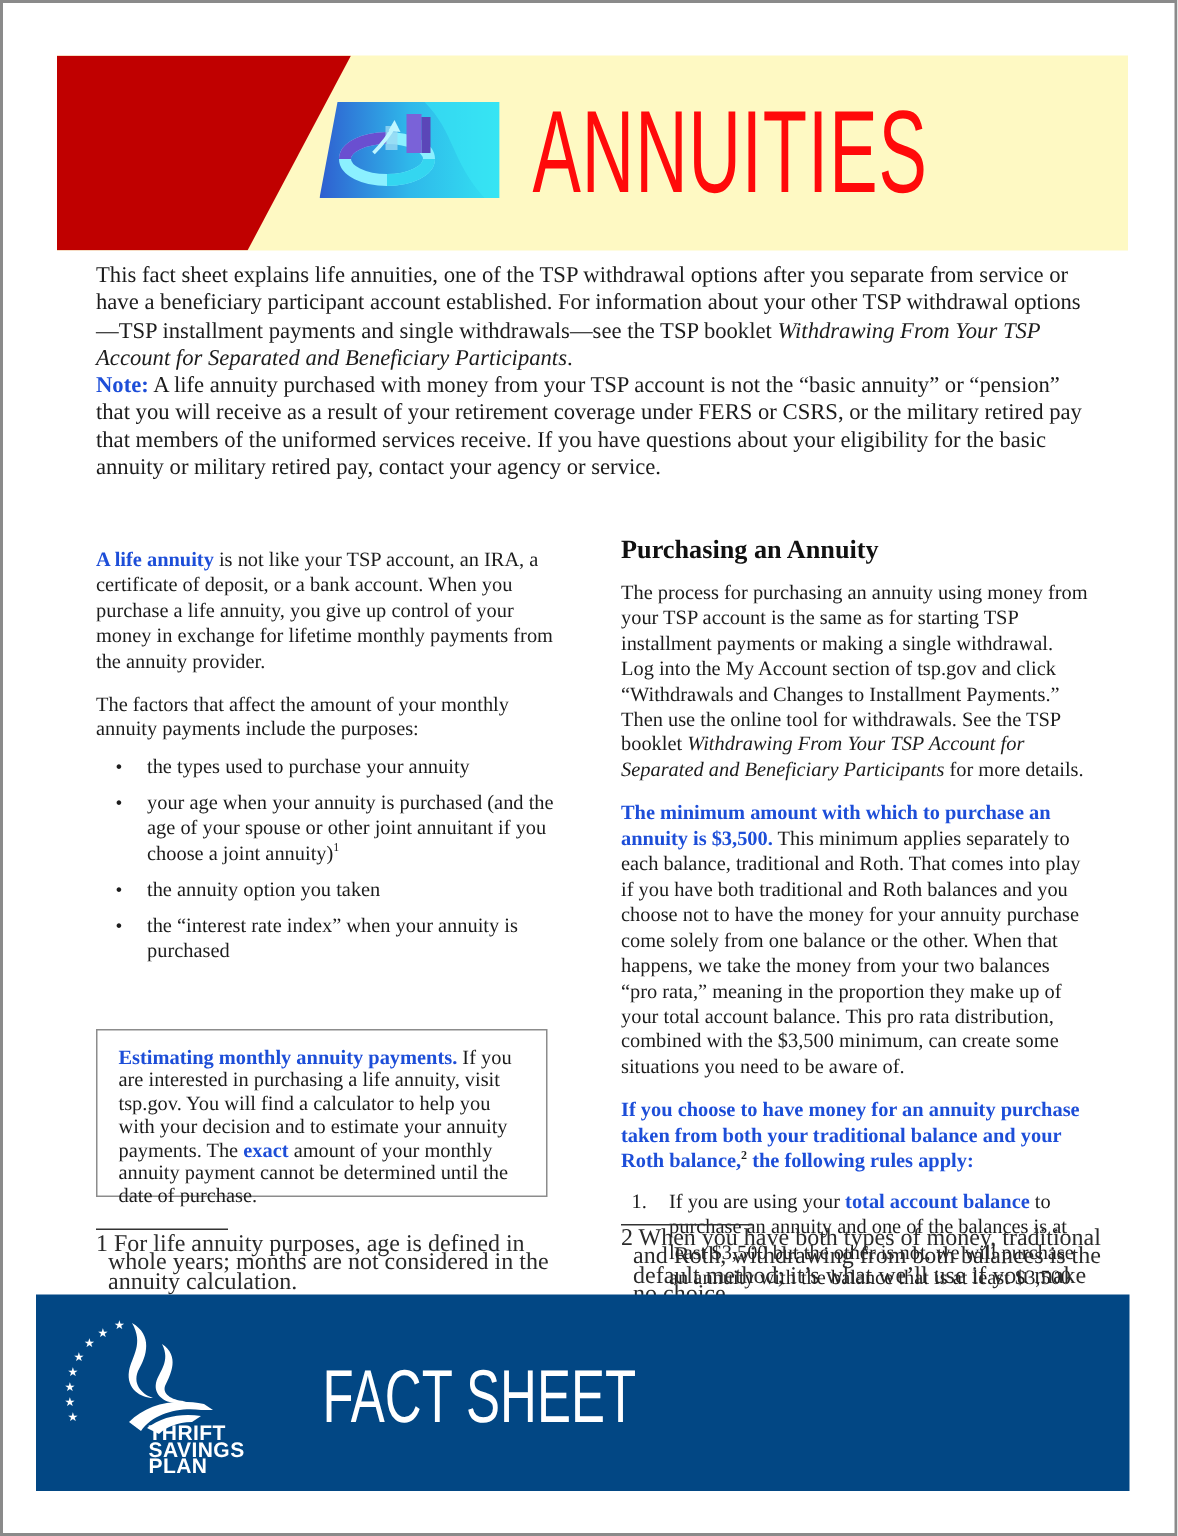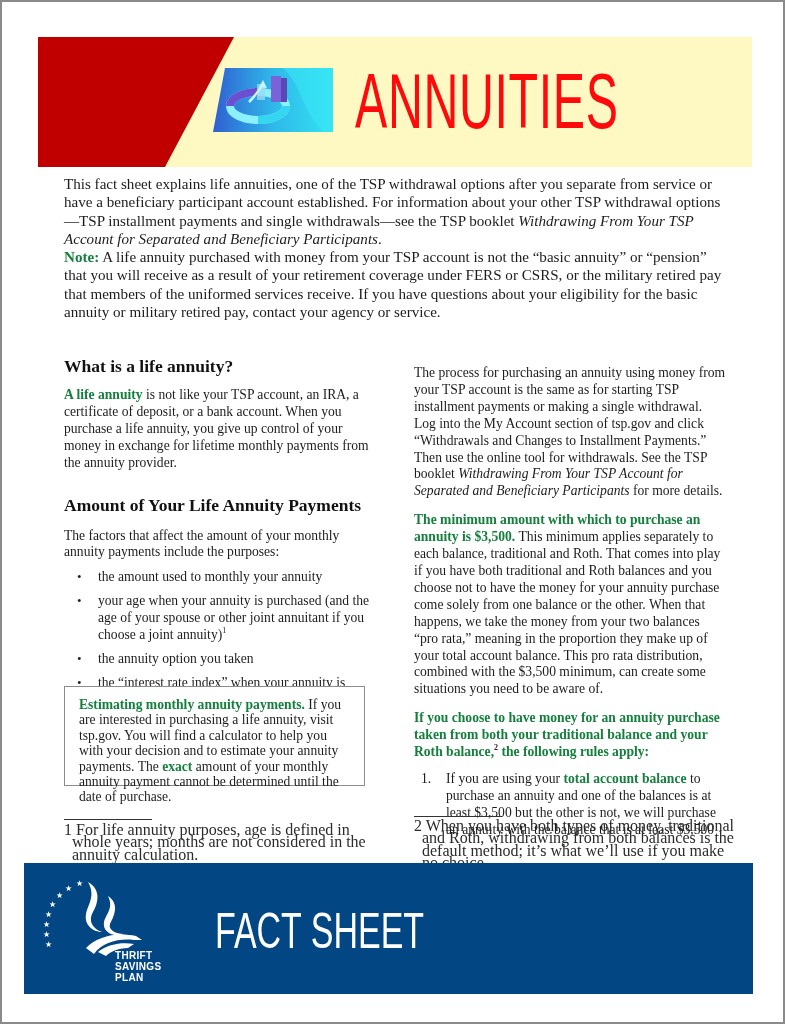--- a/index.html
+++ b/index.html
@@ -29,42 +29,42 @@
     white-space: nowrap;
   }
   
   .intro {
     position: absolute; left: 64px; width: 664px; font-size: 15.1px; line-height: 18.4px; font-family: Liberation Serif, serif;
   }
   .intro p { margin: 0; }
   .intro-1 { top: 175px; }
   .intro-2 { top: 248px; }
   em, i { font-style: italic; }
-  b { font-weight: bold; color: #15803d; }
+  b { font-weight: bold; color: #1d4ed8; }
 
   .col { position: absolute; font-size: 13.6px; line-height: 16.9px; }
   .col-left { left: 64px; width: 306px; top: 355px; }
   .col-right { left: 414px; width: 312px; top: 355px; }
   .col h2 {
     margin: 0; font-size: 17.5px; line-height: 22px; font-weight: bold; color: #111;
   }
   .col p { margin: 0; }
   .mt10 { margin-top: 10px !important; }
   .mt12 { margin-top: 12px !important; }
   .mt22 { margin-top: 22px !important; }
 
   ul.bullets { list-style: none; padding: 0; margin: 8px 0 0 0; }
   ul.bullets li { position: relative; padding-left: 34px; margin-bottom: 7px; }
   ul.bullets li .dot {
     position: absolute; left: 13px; top: 0; font-size: 13px;
   }
   sup { font-size: 8px; line-height: 0; vertical-align: super; }
 
   .callout {
-    position: absolute; left: 64px; top: 686px; width: 301px; height: 100px;
+    position: absolute; left: 64px; top: 686px; width: 301px; height: 112px;
     border: 1px solid #8c8c8c; box-sizing: border-box; padding: 10px 14px 0 14px;
     font-size: 13.6px; line-height: 15.4px; background: #fff;
   }
   .callout p { margin: 0; }
 
   .fn-rule { position: absolute; height: 1px; background: #333; width: 88px; }
   .fn {
     position: absolute; font-size: 16px; line-height: 12.4px; color: #2b2b2b;
     padding-left: 8px; text-indent: -8px;
   }
@@ -77,21 +77,21 @@
 
   
   .footer {
     position: absolute; left: 24px; top: 863px; width: 729px; height: 131px;
     background: #024784;
   }
   .footer-logo { position: absolute; left: 12px; top: 11px; width: 110px; height: 112px; }
   .logo-text {
     position: absolute; left: 63px; top: 76px;
     font-family: "Liberation Sans", "DejaVu Sans", sans-serif; font-weight: bold;
-    color: #fff; font-size: 10px; line-height: 11px; letter-spacing: 0.3px; margin-left: 16px;
+    color: #fff; font-size: 14px; line-height: 11px; letter-spacing: 0.3px;
   }
   .logo-text div { white-space: nowrap; }
   .footer-title {
     position: absolute; left: 191px; top: 38px; height: 60px;
     font-family: "Liberation Sans", "DejaVu Sans", sans-serif; font-size: 50px; line-height: 60px;
     color: #ffffff; transform: scaleX(0.68); transform-origin: left center; white-space: nowrap;
   }
 </style>
 </head>
 <body>
@@ -125,40 +125,39 @@
 </div>
 
 <div class="intro intro-1">
   <p><span>This fact sheet explains life annuities, one of the TSP withdrawal options after you separate from service or have a beneficiary participant account established. For information about your other TSP withdrawal options—TSP installment payments and single withdrawals—see the TSP booklet </span><em>Withdrawing From Your TSP Account for Separated and Beneficiary Participants</em><span>.</span></p>
 </div>
 <div class="intro intro-2">
   <p><b>Note:</b><span> A life annuity purchased with money from your TSP account is not the “basic annuity” or “pension” that you will receive as a result of your retirement coverage under FERS or CSRS, or the military retired pay that members of the uniformed services receive. If you have questions about your eligibility for the basic annuity or military retired pay, contact your agency or service.</span></p>
 </div>
 
 <div class="col col-left">
-  <h2>What is a life annuity?</h2>
   <p class="mt10"><b>A life annuity</b><span> is not like your TSP account, an IRA, a certificate of deposit, or a bank account. When you purchase a life annuity, you give up control of your money in exchange for lifetime monthly payments from the annuity provider.</span></p>
-  <h2 class="mt22">Amount of Your Life Annuity Payments</h2>
   <p class="mt12">The factors that affect the amount of your monthly annuity payments include the purposes:</p>
   <ul class="bullets">
-    <li><span class="dot">•</span><span>the amount used to monthly your annuity</span></li>
+    <li><span class="dot">•</span><span>the types used to purchase your annuity</span></li>
     <li><span class="dot">•</span><span>your age when your annuity is purchased (and the age of your spouse or other joint annuitant if you choose a joint annuity)</span><sup>1</sup></li>
     <li><span class="dot">•</span><span>the annuity option you taken</span></li>
     <li><span class="dot">•</span><span>the “interest rate index” when your annuity is purchased</span></li>
   </ul>
 </div>
 
 <div class="callout">
   <p><b>Estimating monthly annuity payments.</b><span> If you are interested in purchasing a life annuity, visit tsp.gov. You will find a calculator to help you with your decision and to estimate your annuity payments. The </span><b>exact</b><span> amount of your monthly annuity payment cannot be determined until the date of purchase.</span></p>
 </div>
 
 <div class="fn-rule" style="left:64px; top:819px;"></div>
 <div class="fn fn-left">1 For life annuity purposes, age is defined in whole years; months are not considered in the annuity calculation.</div>
 
 <div class="col col-right">
+  <h2>Purchasing an Annuity</h2>
   <p class="mt10"><span>The process for purchasing an annuity using money from your TSP account is the same as for starting TSP installment payments or making a single withdrawal. Log into the My Account section of tsp.gov and click “Withdrawals and Changes to Installment Payments.” Then use the online tool for withdrawals. See the TSP booklet </span><em>Withdrawing From Your TSP Account for Separated and Beneficiary Participants</em><span> for more details.</span></p>
   <p class="mt12"><b>The minimum amount with which to purchase an annuity is $3,500.</b><span> This minimum applies separately to each balance, traditional and Roth. That comes into play if you have both traditional and Roth balances and you choose not to have the money for your annuity purchase come solely from one balance or the other. When that happens, we take the money from your two balances “pro rata,” meaning in the proportion they make up of your total account balance. This pro rata distribution, combined with the $3,500 minimum, can create some situations you need to be aware of.</span></p>
   <p class="mt12"><b>If you choose to have money for an annuity purchase taken from both your traditional balance and your Roth balance,</b><sup style="font-weight:bold;">2</sup><b> the following rules apply:</b></p>
   <ol class="rules">
     <li><span class="num">1.</span><span>If you are using your </span><b>total account balance</b><span> to purchase an annuity and one of the balances is at least $3,500 but the other is not, we will purchase an annuity with the balance that is at least $3,500</span></li>
   </ol>
 </div>
 
 <div class="fn-rule" style="left:414px; top:816px;"></div>
 <div class="fn fn-right">2 When you have both types of money, traditional and Roth, withdrawing from both balances is the default method; it’s what we’ll use if you make no choice.</div>

